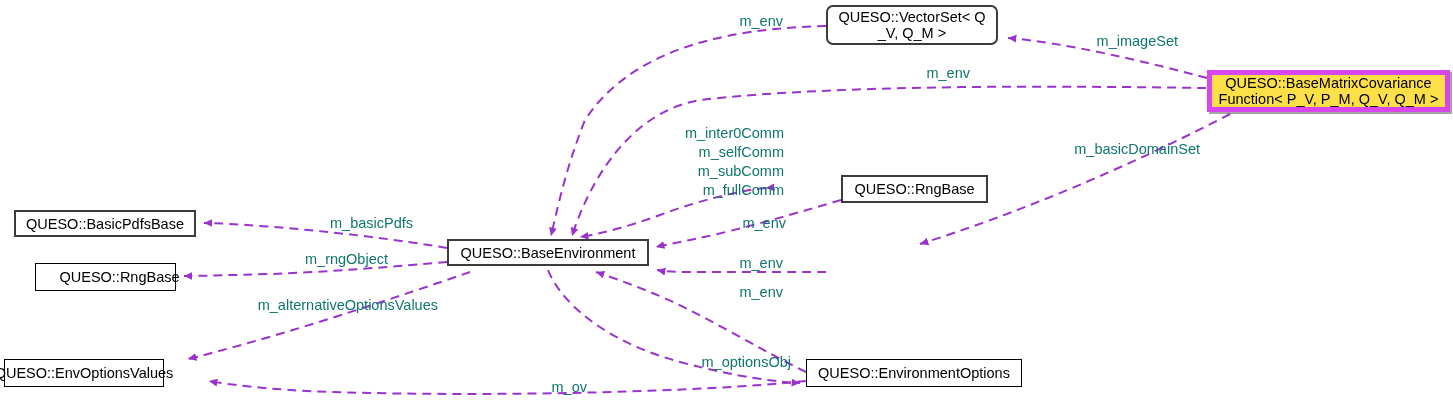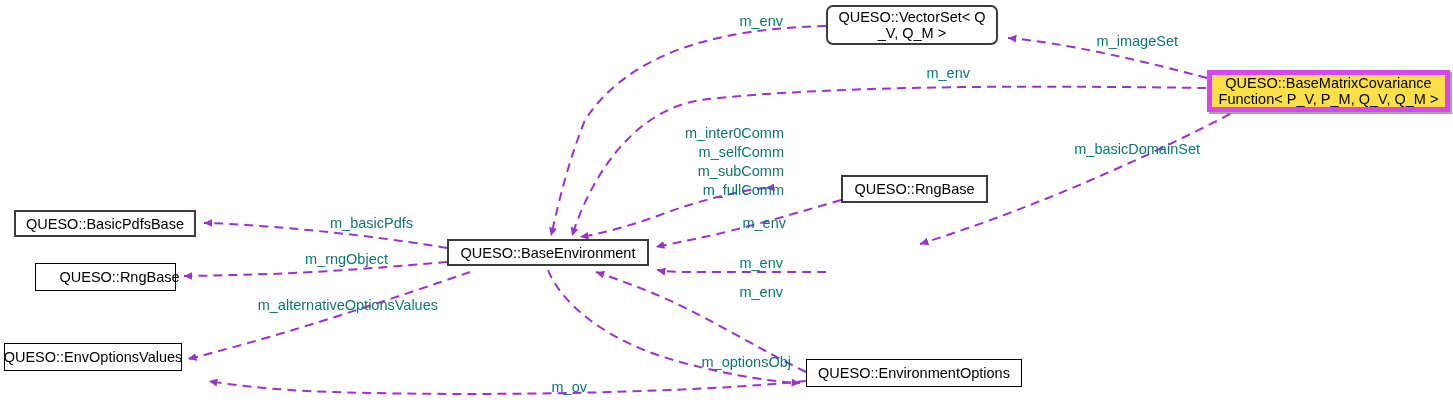--- a/index.html
+++ b/index.html
@@ -124,21 +124,21 @@
 
   <div class="node thick" style="left:447px;top:239px;width:202px;height:27px;">
     <span class="node-label">QUESO::BaseEnvironment</span>
   </div>
 
 
   <div class="node" style="left:35px;top:263px;width:141px;height:28px;padding-left:28px;">
     <span class="node-label">QUESO::RngBase</span>
   </div>
 
-  <div class="node" style="left:4px;top:343px;width:178px;height:28px;">
+  <div class="node" style="left:4px;top:359px;width:160px;height:28px;">
     <span class="node-label">QUESO::EnvOptionsValues</span>
   </div>
 
   <div class="node" style="left:806px;top:359px;width:216px;height:28px;">
     <span class="node-label">QUESO::EnvironmentOptions</span>
   </div>
 
   <div class="edge-label" style="left:703px;top:12px;width:80px;">m_env</div>
 
   <div class="edge-label" style="left:1068px;top:32px;width:110px;">m_imageSet</div>

